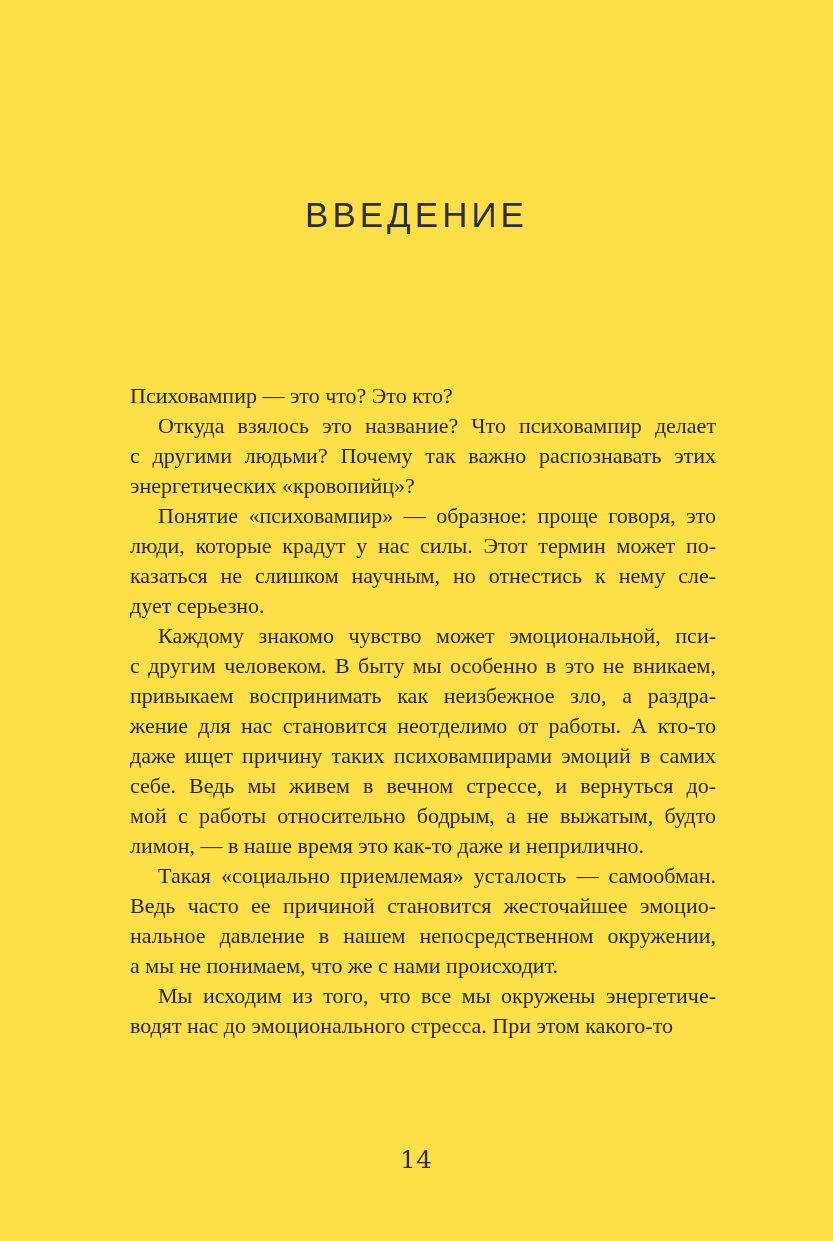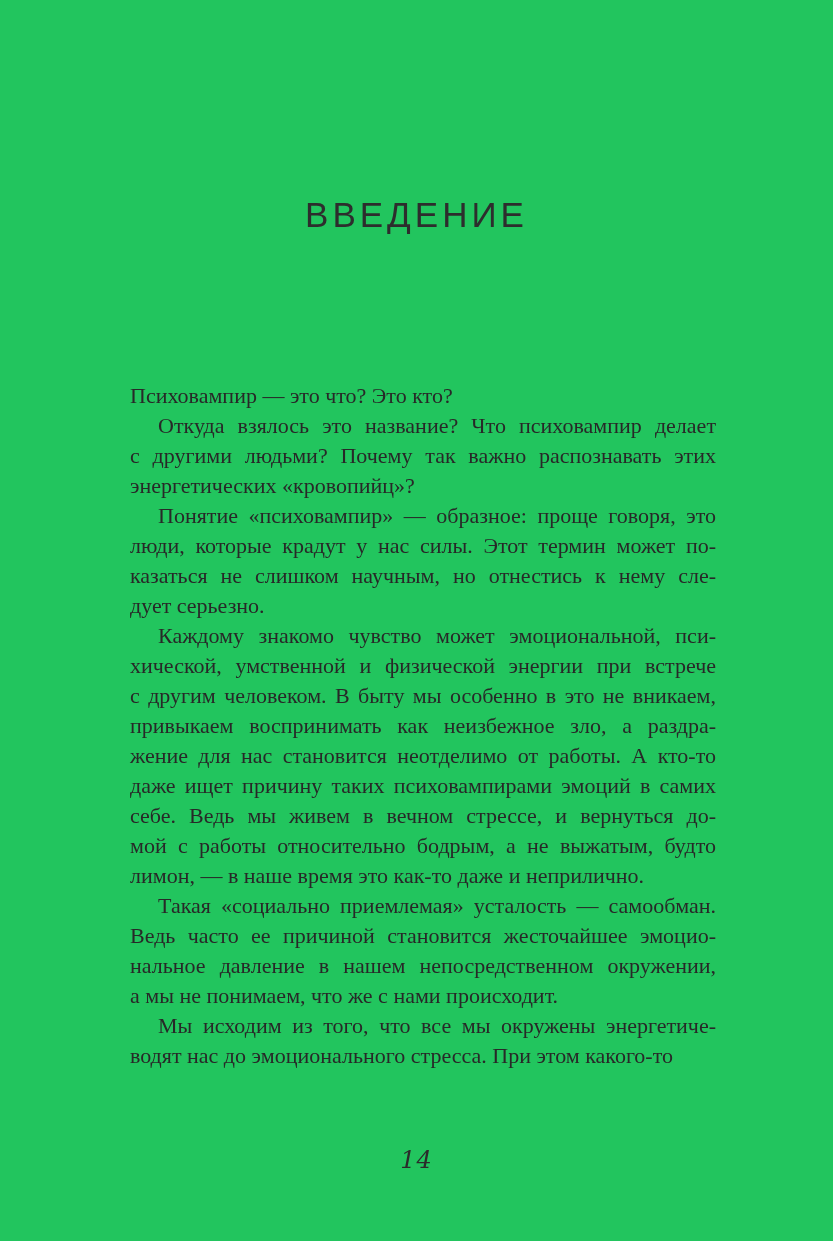--- a/index.html
+++ b/index.html
@@ -4,21 +4,21 @@
 <style>
   html, body {
     margin: 0;
     padding: 0;
     background: #ffffff;
   }
   .page {
     position: relative;
     width: 833px;
     height: 1241px;
-    background: #22c55e;
+    background: #fde047;
     overflow: hidden;
     font-family: "Liberation Serif", serif;
   }
   .chapter-title {
     position: absolute;
     top: 193px;
     left: 0;
     width: 100%;
     margin: 0;
     text-align: center;
@@ -56,21 +56,20 @@
   .page-number {
     position: absolute;
     top: 1146px;
     left: 0;
     width: 100%;
     text-align: center;
     font-family: "DejaVu Serif", serif;
     font-size: 24px;
     color: #2b2b2b;
     letter-spacing: 1px;
-    font-style: italic;
   }
 </style>
 </head>
 <body>
 
 <div class="page">
   <h1 class="chapter-title">ВВЕДЕНИЕ</h1>
 
   <div class="body-text">
       <div class="para">
@@ -82,21 +81,20 @@
         <div class="line last">энергетических «кровопийц»?</div>
       </div>
       <div class="para">
         <div class="line indent">Понятие «психовампир» — образное: проще говоря, это</div>
         <div class="line">люди, которые крадут у нас силы. Этот термин может по-</div>
         <div class="line">казаться не слишком научным, но отнестись к нему сле-</div>
         <div class="line last">дует серьезно.</div>
       </div>
       <div class="para">
         <div class="line indent">Каждому знакомо чувство может эмоциональной, пси-</div>
-        <div class="line">хической, умственной и физической энергии при встрече</div>
         <div class="line">с другим человеком. В быту мы особенно в это не вникаем,</div>
         <div class="line">привыкаем воспринимать как неизбежное зло, а раздра-</div>
         <div class="line">жение для нас становится неотделимо от работы. А кто-то</div>
         <div class="line">даже ищет причину таких психовампирами эмоций в самих</div>
         <div class="line">себе. Ведь мы живем в вечном стрессе, и вернуться до-</div>
         <div class="line">мой с работы относительно бодрым, а не выжатым, будто</div>
         <div class="line last">лимон, — в наше время это как-то даже и неприлично.</div>
       </div>
       <div class="para">
         <div class="line indent">Такая «социально приемлемая» усталость — самообман.</div>

